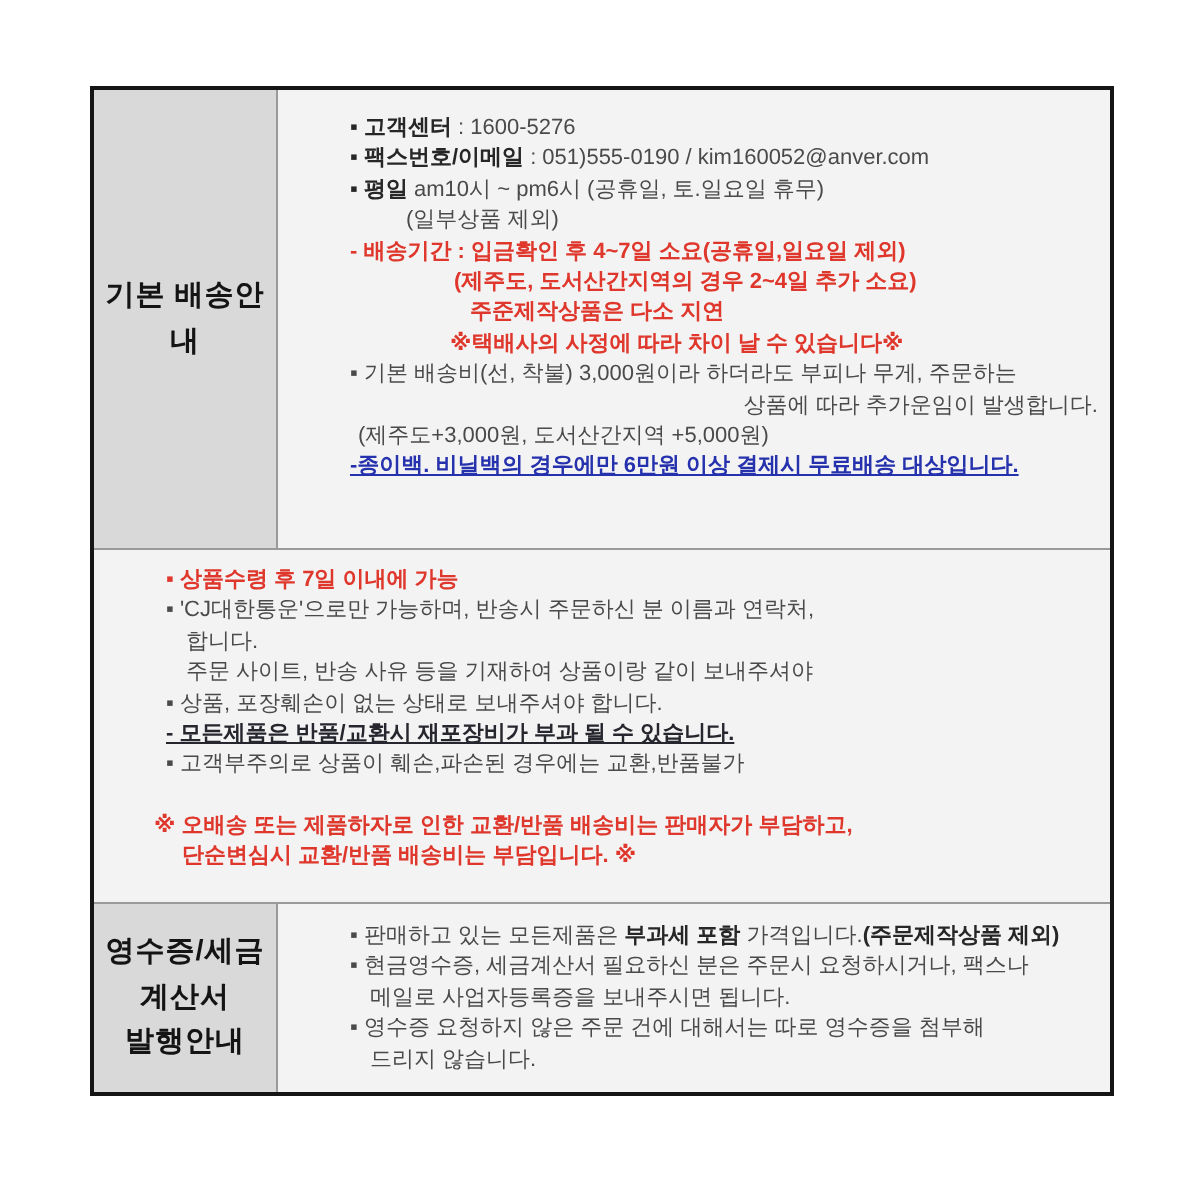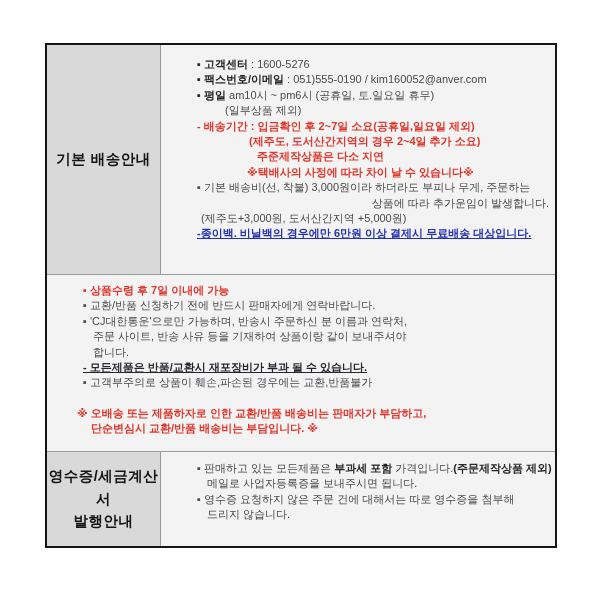--- a/index.html
+++ b/index.html
@@ -34,21 +34,21 @@
     flex: none;
     border-bottom: 1px solid var(--divider, #9a9a9a);
     box-sizing: border-box;
     overflow: hidden;
   }
   .row:last-child { border-bottom: none; }
   .row-1 { height: 230px; }
   .row-2 { height: 177px; }
   .row-3 { height: 94px; }
   .cell-header {
-    width: 114px;
+    width: 92px;
     flex: none;
     background: var(--header-bg, #d9d9d9);
     border-right: 1px solid var(--divider, #9a9a9a);
     box-sizing: border-box;
     display: flex;
     align-items: center;
     justify-content: center;
     text-align: center;
     font-size: 14.5px;
     font-weight: 700;
@@ -84,50 +84,51 @@
 <div class="canvas">
   <div class="info-table">
 
     <div class="row row-1">
       <div class="cell-header">기본 배송안내</div>
       <div class="cell-body">
           <div class="line"><span class="seg seg-label">▪ 고객센터</span><span class="seg seg-normal"> :  1600-5276</span></div>
           <div class="line"><span class="seg seg-label">▪ 팩스번호/이메일</span><span class="seg seg-normal"> :  051)555-0190 / kim160052@anver.com</span></div>
           <div class="line"><span class="seg seg-label">▪ 평일</span><span class="seg seg-normal"> am10시 ~ pm6시 (공휴일, 토.일요일 휴무)</span></div>
           <div class="line" style="margin-left: 28px;"><span class="seg seg-normal">(일부상품 제외)</span></div>
-          <div class="line"><span class="seg seg-red">- 배송기간 : 입금확인 후 2~7일 소요(공휴일,일요일 제외)</span></div>
+          <div class="line"><span class="seg seg-red">- 배송기간 : 입금확인 후 4~7일 소요(공휴일,일요일 제외)</span></div>
           <div class="line" style="margin-left: 52px;"><span class="seg seg-red">(제주도, 도서산간지역의 경우 2~4일 추가 소요)</span></div>
           <div class="line" style="margin-left: 60px;"><span class="seg seg-red">주준제작상품은 다소 지연</span></div>
           <div class="line" style="margin-left: 50px;"><span class="seg seg-red">※택배사의 사정에 따라 차이 날 수 있습니다※</span></div>
           <div class="line"><span class="seg seg-normal">▪ 기본 배송비(선, 착불) 3,000원이라 하더라도 부피나 무게, 주문하는</span></div>
           <div class="line" style="margin-left: 10px; text-align: right;"><span class="seg seg-normal">상품에 따라 추가운임이 발생합니다.</span></div>
           <div class="line" style="margin-left: 4px;"><span class="seg seg-normal">(제주도+3,000원, 도서산간지역 +5,000원)</span></div>
           <div class="line"><span class="seg seg-blue">-종이백. 비닐백의 경우에만 6만원 이상 결제시 무료배송 대상입니다.</span></div>
         </div>
     </div>
 
     <div class="row row-2">
       <div class="cell-body">
           <div class="line"><span class="seg seg-red">▪ 상품수령 후 7일 이내에 가능</span></div>
-          <div class="line"><span class="seg seg-normal">▪ 교환/반품 신청하기 전에 반드시 판매자에게 연락바랍니다.</span></div>
           <div class="line"><span class="seg seg-normal">▪ 'CJ대한통운'으로만 가능하며, 반송시 주문하신 분 이름과 연락처,</span></div>
+          <div class="line" style="margin-left: 10px;"><span class="seg seg-normal">합니다.</span></div>
           <div class="line" style="margin-left: 10px;"><span class="seg seg-normal">주문 사이트, 반송 사유 등을 기재하여 상품이랑 같이 보내주셔야</span></div>
-          <div class="line" style="margin-left: 10px;"><span class="seg seg-normal">합니다.</span></div>
+          <div class="line"><span class="seg seg-normal">▪ 상품, 포장훼손이 없는 상태로 보내주셔야 합니다.</span></div>
           <div class="line"><span class="seg seg-ul">- 모든제품은 반품/교환시 재포장비가 부과 될 수 있습니다.</span></div>
           <div class="line"><span class="seg seg-normal">▪ 고객부주의로 상품이 훼손,파손된 경우에는 교환,반품불가</span></div>
           <div class="line" style="margin-left: -6px; margin-top: 15px;"><span class="seg seg-red">※ 오배송 또는 제품하자로 인한 교환/반품 배송비는 판매자가 부담하고,</span></div>
           <div class="line" style="margin-left: 8px;"><span class="seg seg-red">단순변심시 교환/반품 배송비는 부담입니다. ※</span></div>
         </div>
     </div>
 
     <div class="row row-3">
       <div class="cell-header">영수증/세금계산서
 발행안내</div>
       <div class="cell-body">
           <div class="line"><span class="seg seg-normal">▪ 판매하고 있는 모든제품은 </span><span class="seg seg-bold">부과세 포함</span><span class="seg seg-normal"> 가격입니다.</span><span class="seg seg-bold">(주문제작상품 제외)</span></div>
+          <div class="line"><span class="seg seg-normal">▪ 현금영수증, 세금계산서 필요하신 분은 주문시 요청하시거나, 팩스나</span></div>
           <div class="line" style="margin-left: 10px;"><span class="seg seg-normal">메일로 사업자등록증을 보내주시면 됩니다.</span></div>
           <div class="line"><span class="seg seg-normal">▪ 영수증 요청하지 않은 주문 건에 대해서는 따로 영수증을 첨부해</span></div>
           <div class="line" style="margin-left: 10px;"><span class="seg seg-normal">드리지 않습니다.</span></div>
         </div>
     </div>
 
   </div>
 </div>
 
 </body></html>

